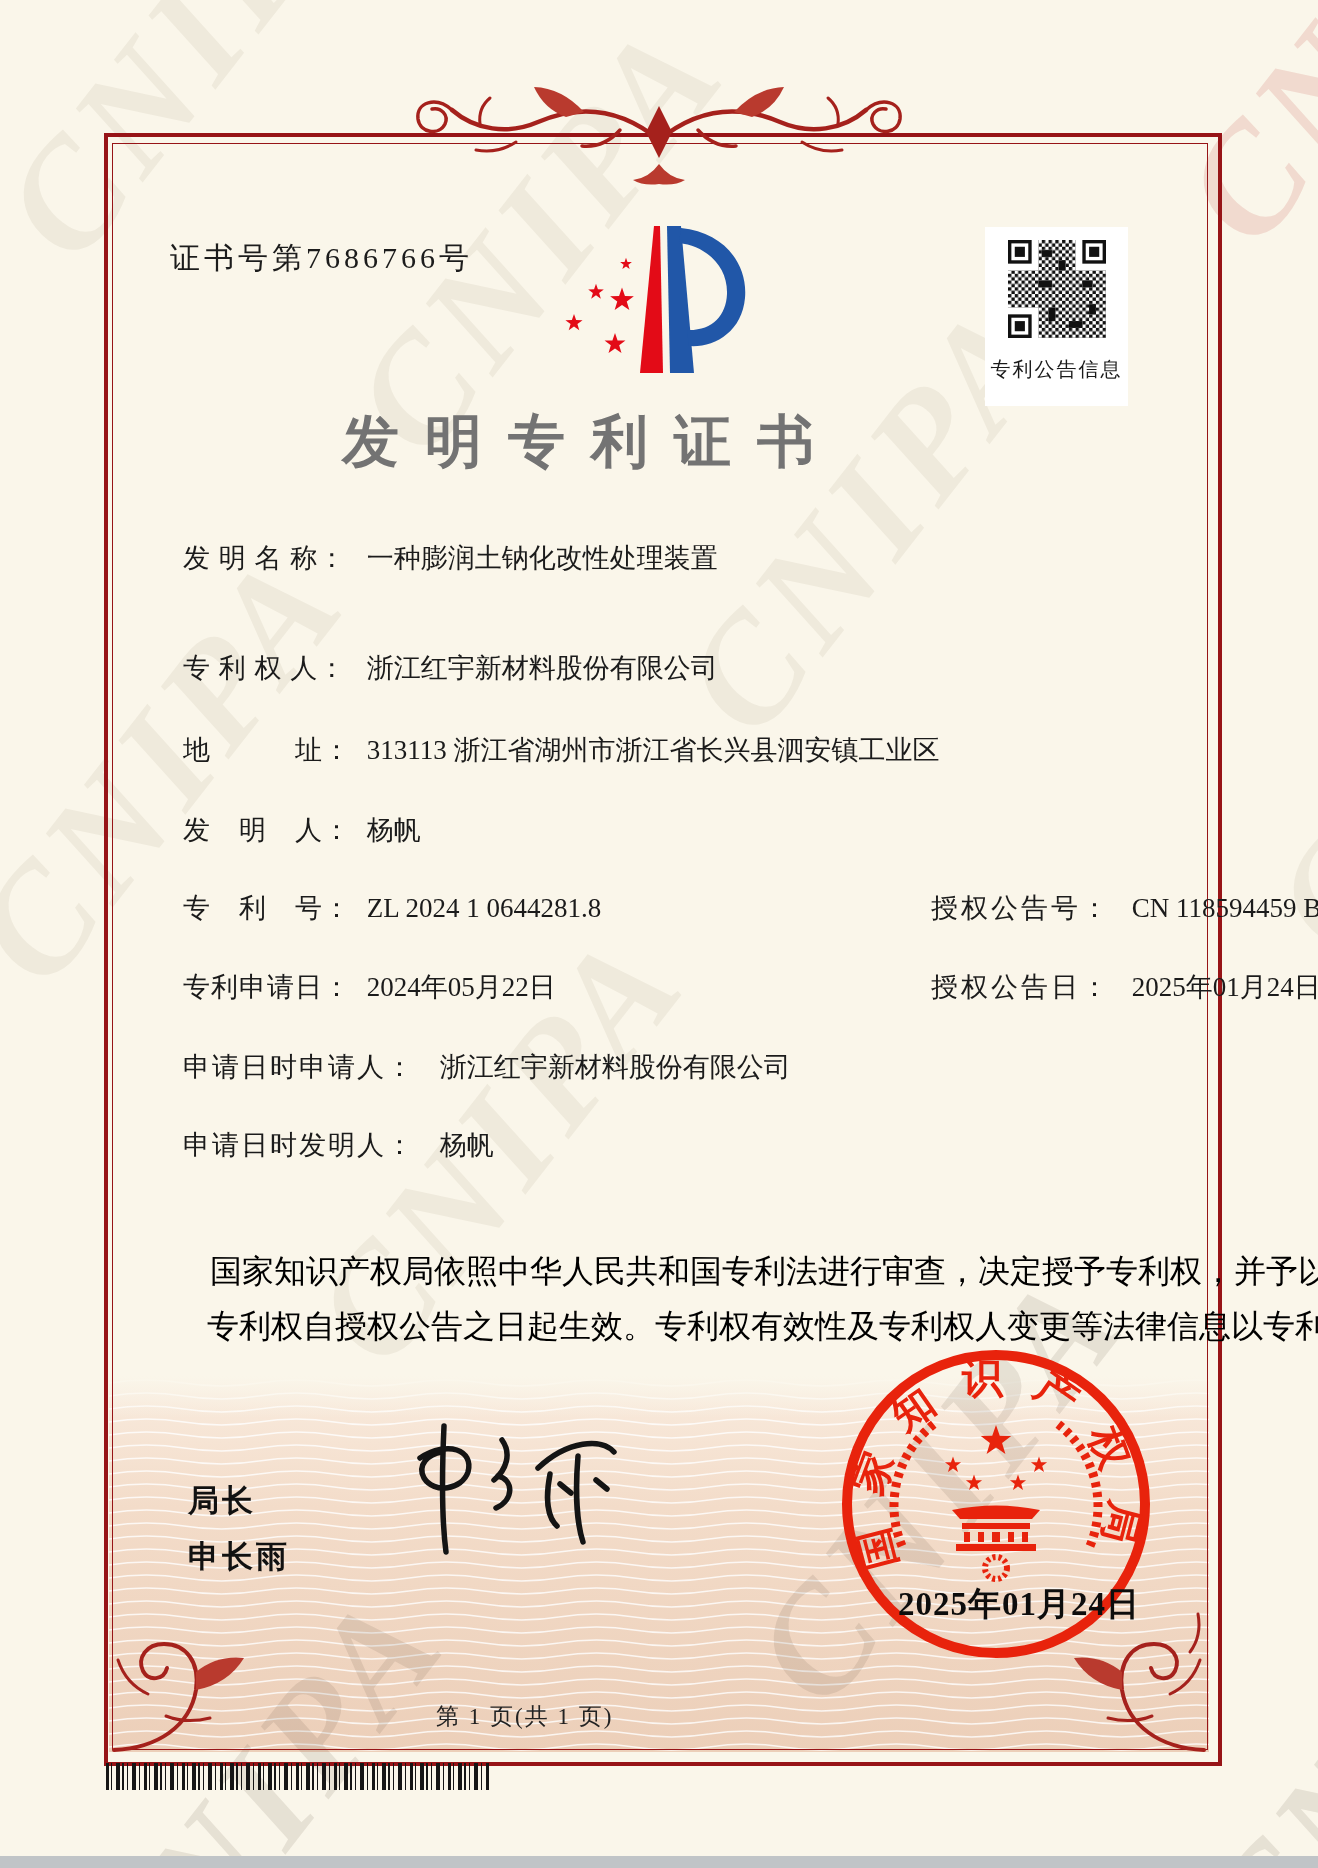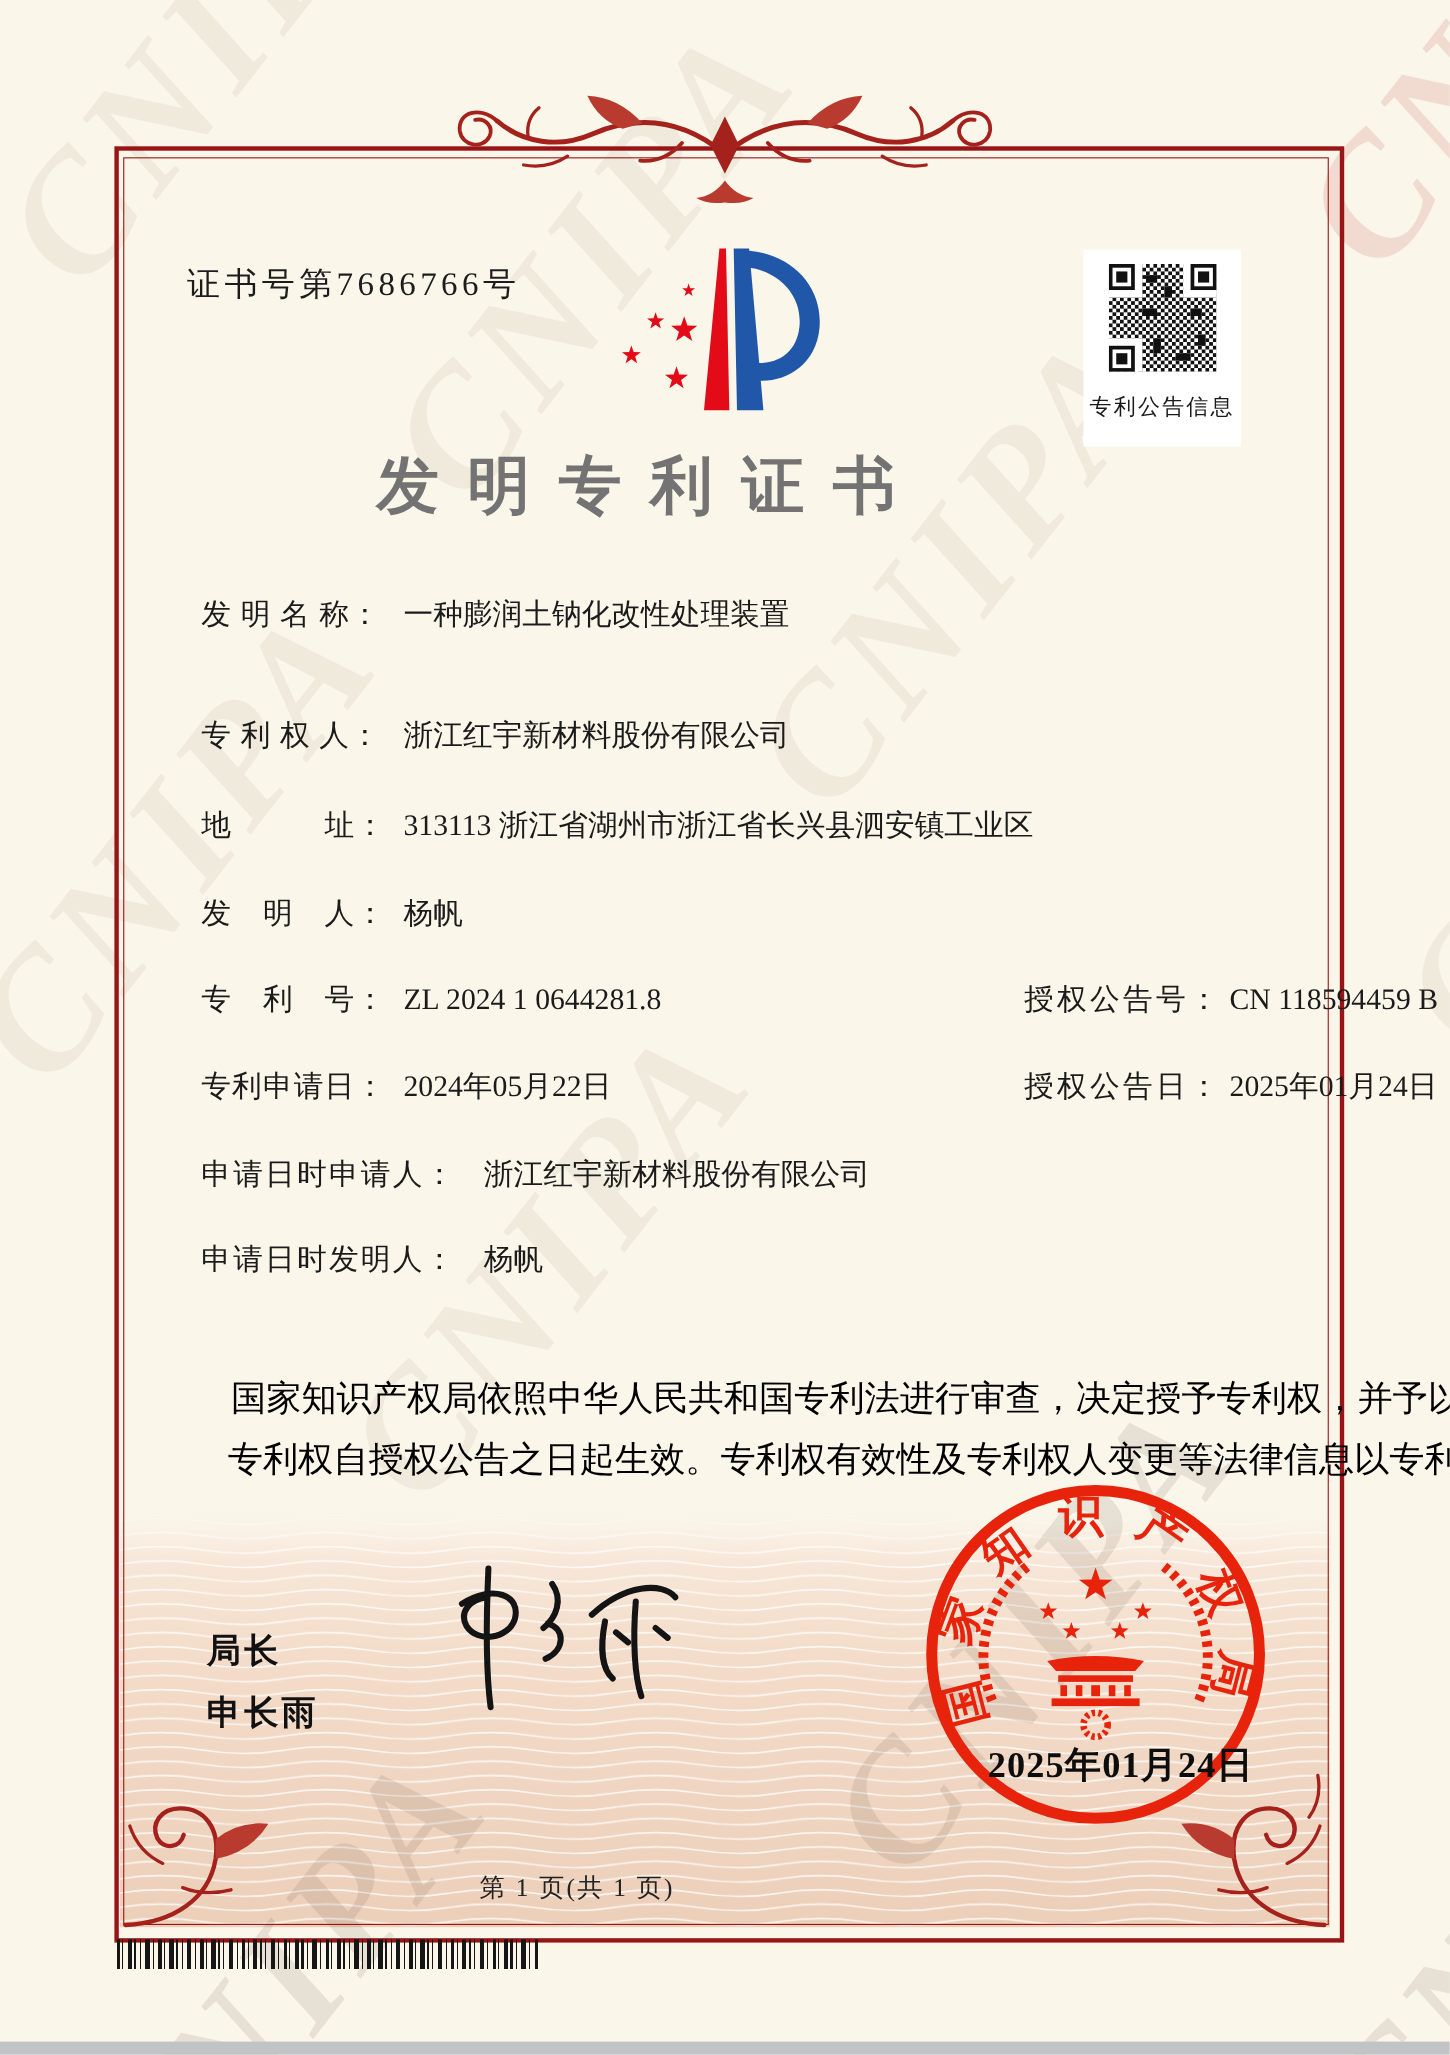--- a/index.html
+++ b/index.html
@@ -20,21 +20,21 @@
         background:linear-gradient(180deg,#f9ecdf 0%,#f3dcc9 35%,#eccfb9 100%);}
   .band-fade{left:0;top:0;width:100%;height:42px;background:linear-gradient(180deg,#faf6ea,rgba(250,246,234,0));}
   
   .certno{left:170px;top:238px;font-size:30px;letter-spacing:4px;color:#1c1c1c;z-index:4;}
   .title{left:140px;top:404px;width:850px;text-align:center;font-size:57px;font-weight:700;
          letter-spacing:26px;padding-left:26px;color:#737373;z-index:4;}
   .frow{position:absolute;left:183px;font-size:27px;color:#1b1b1b;z-index:4;white-space:nowrap;}
   .flabel{display:inline-block;width:177px;letter-spacing:1px;}
   .flabel-wide{display:inline-block;letter-spacing:2px;margin-right:18px;}
   .rgroup{position:absolute;left:748px;top:0;white-space:nowrap;}
-  .rlabel{display:inline-block;letter-spacing:3px;}
+  .rlabel{display:inline-block;letter-spacing:3px;margin-right:14px;}
   .stmt{position:absolute;font-size:32px;color:#000000;z-index:4;white-space:nowrap;}
   .signer{position:absolute;left:188px;font-size:31px;font-weight:600;color:#111;
           font-family:"Liberation Sans",sans-serif;z-index:4;letter-spacing:3px;}
   .footer{left:436px;top:1701px;width:400px;font-size:23px;letter-spacing:2px;
           color:#222;z-index:4;}
   .sealdate{left:898px;top:1582px;font-size:33px;font-weight:600;color:#0d0d0d;z-index:6;letter-spacing:1px;}
   
   .qrpanel{left:985px;top:227px;width:143px;height:179px;background:#ffffff;z-index:4;}
   .qrcap{position:absolute;left:0;top:129px;width:143px;text-align:center;font-size:20px;
          letter-spacing:2px;color:#1a1a1a;}

